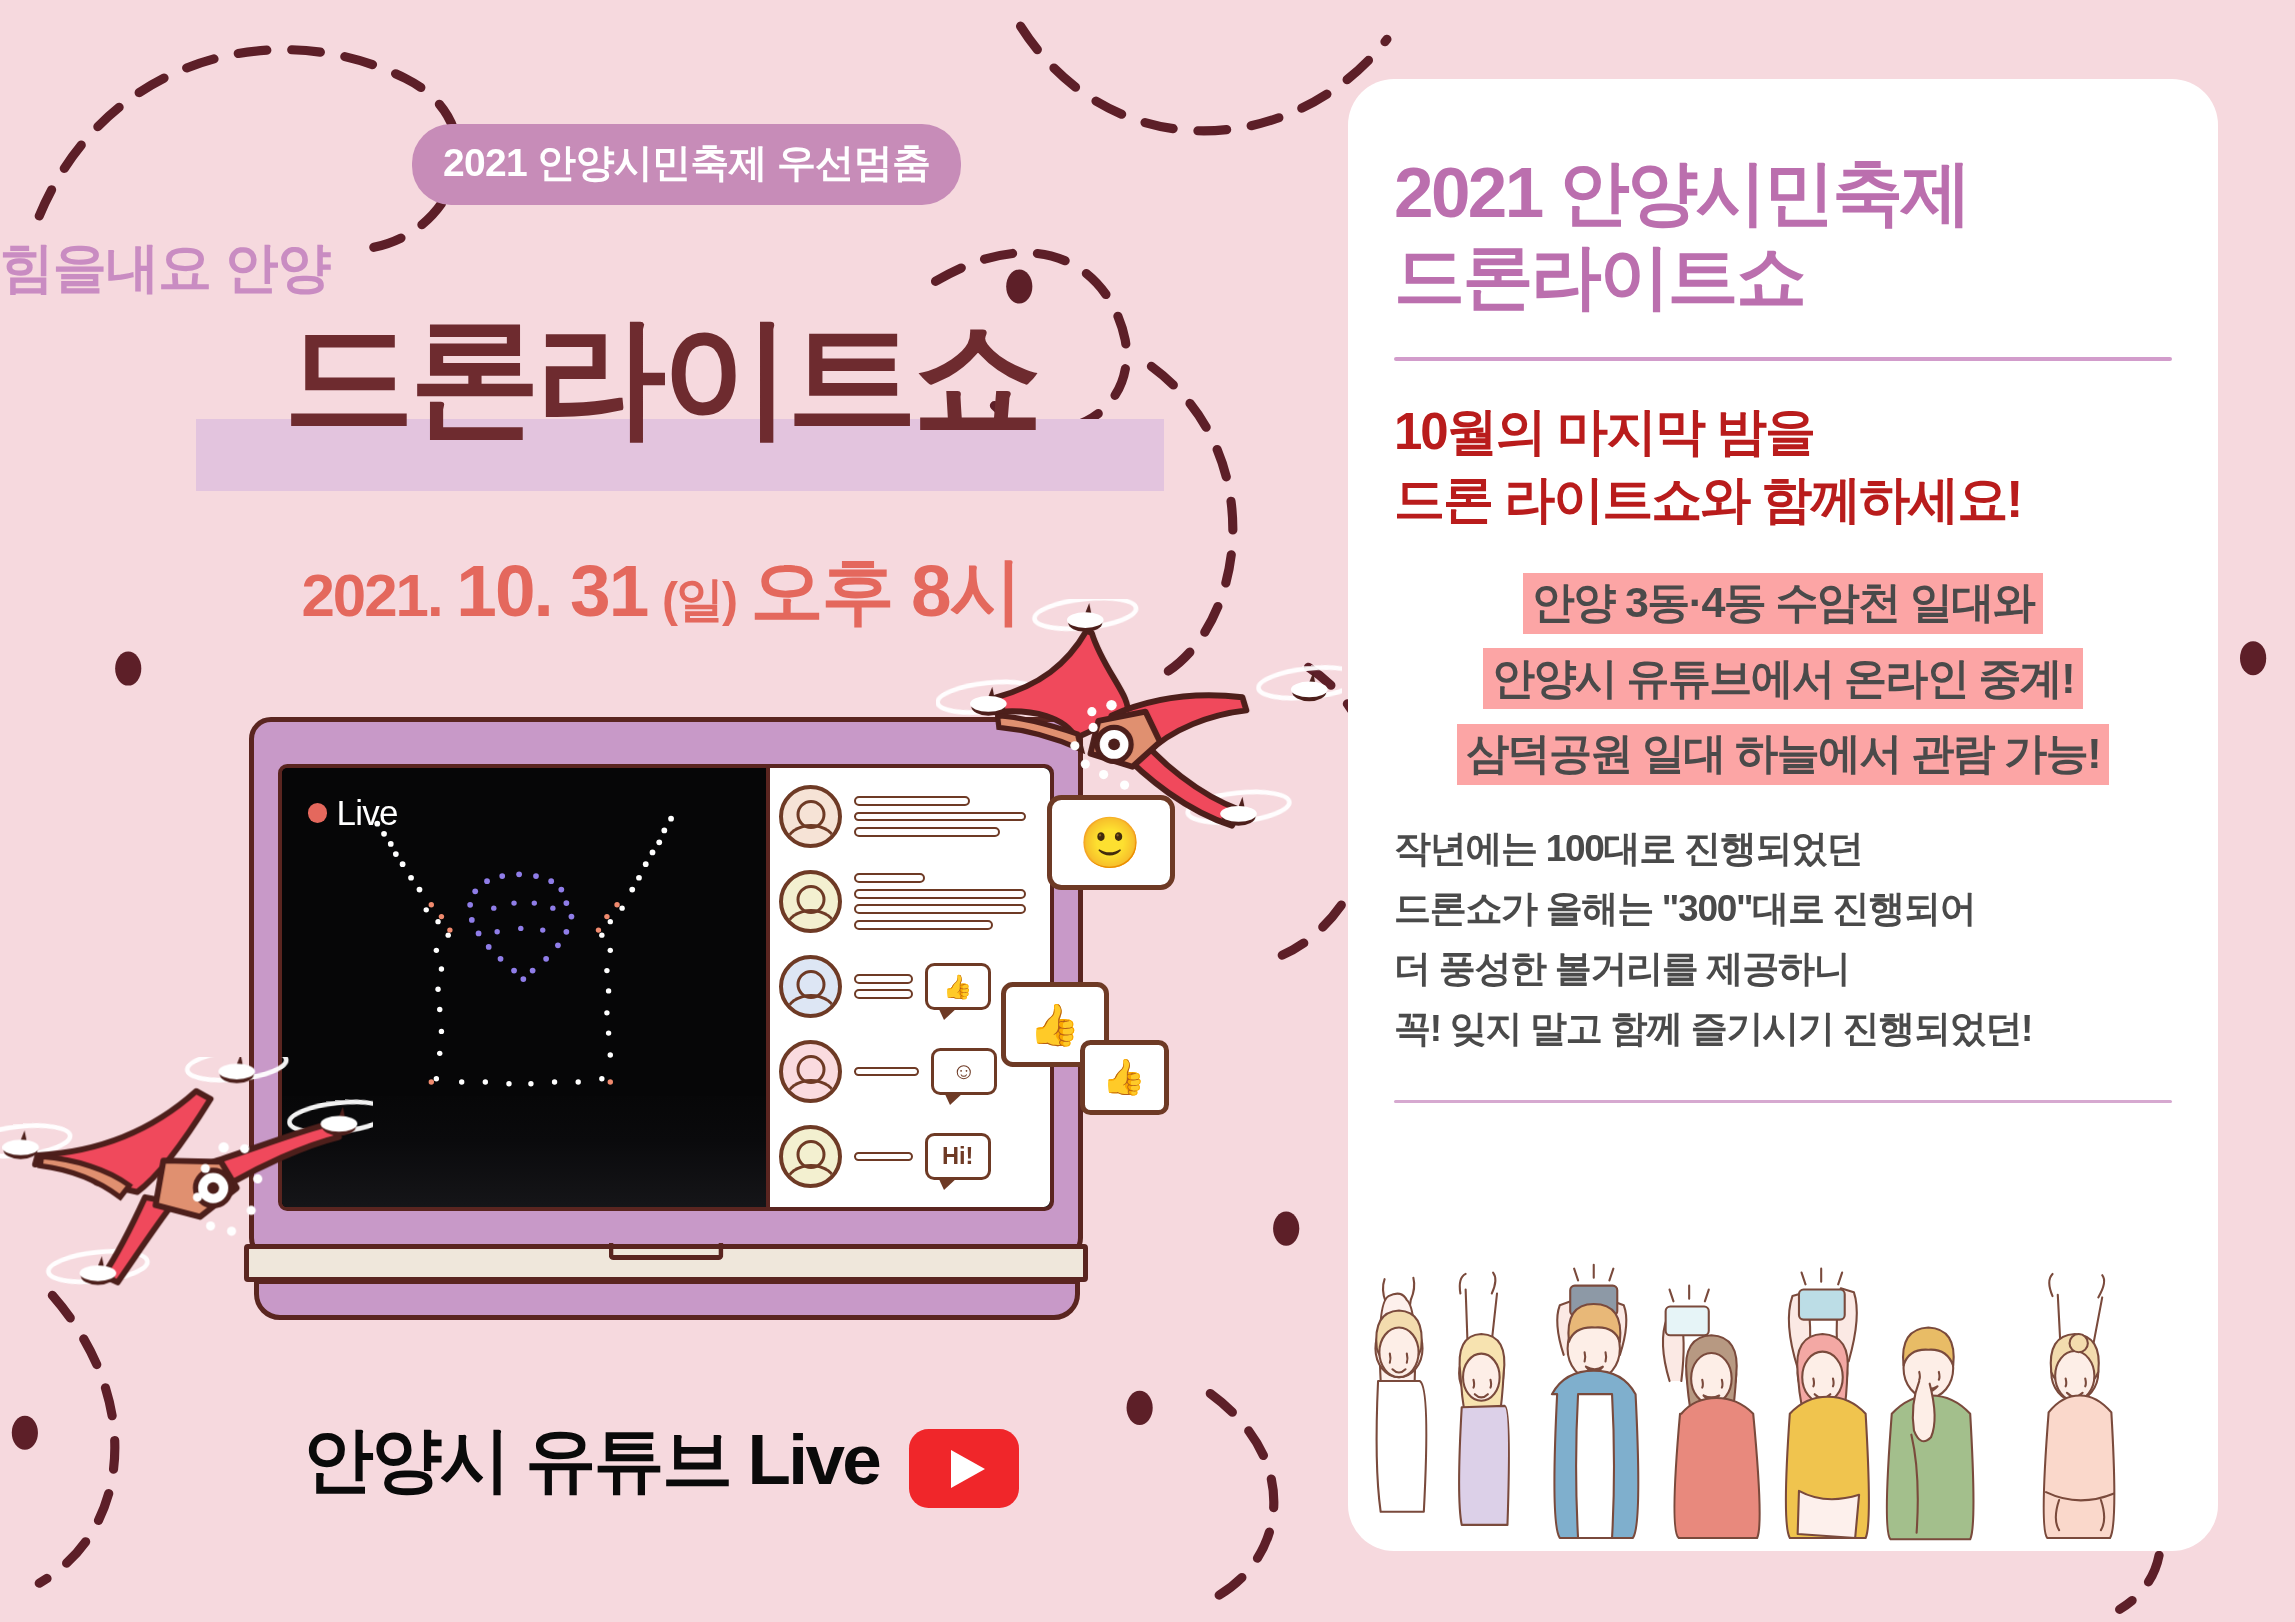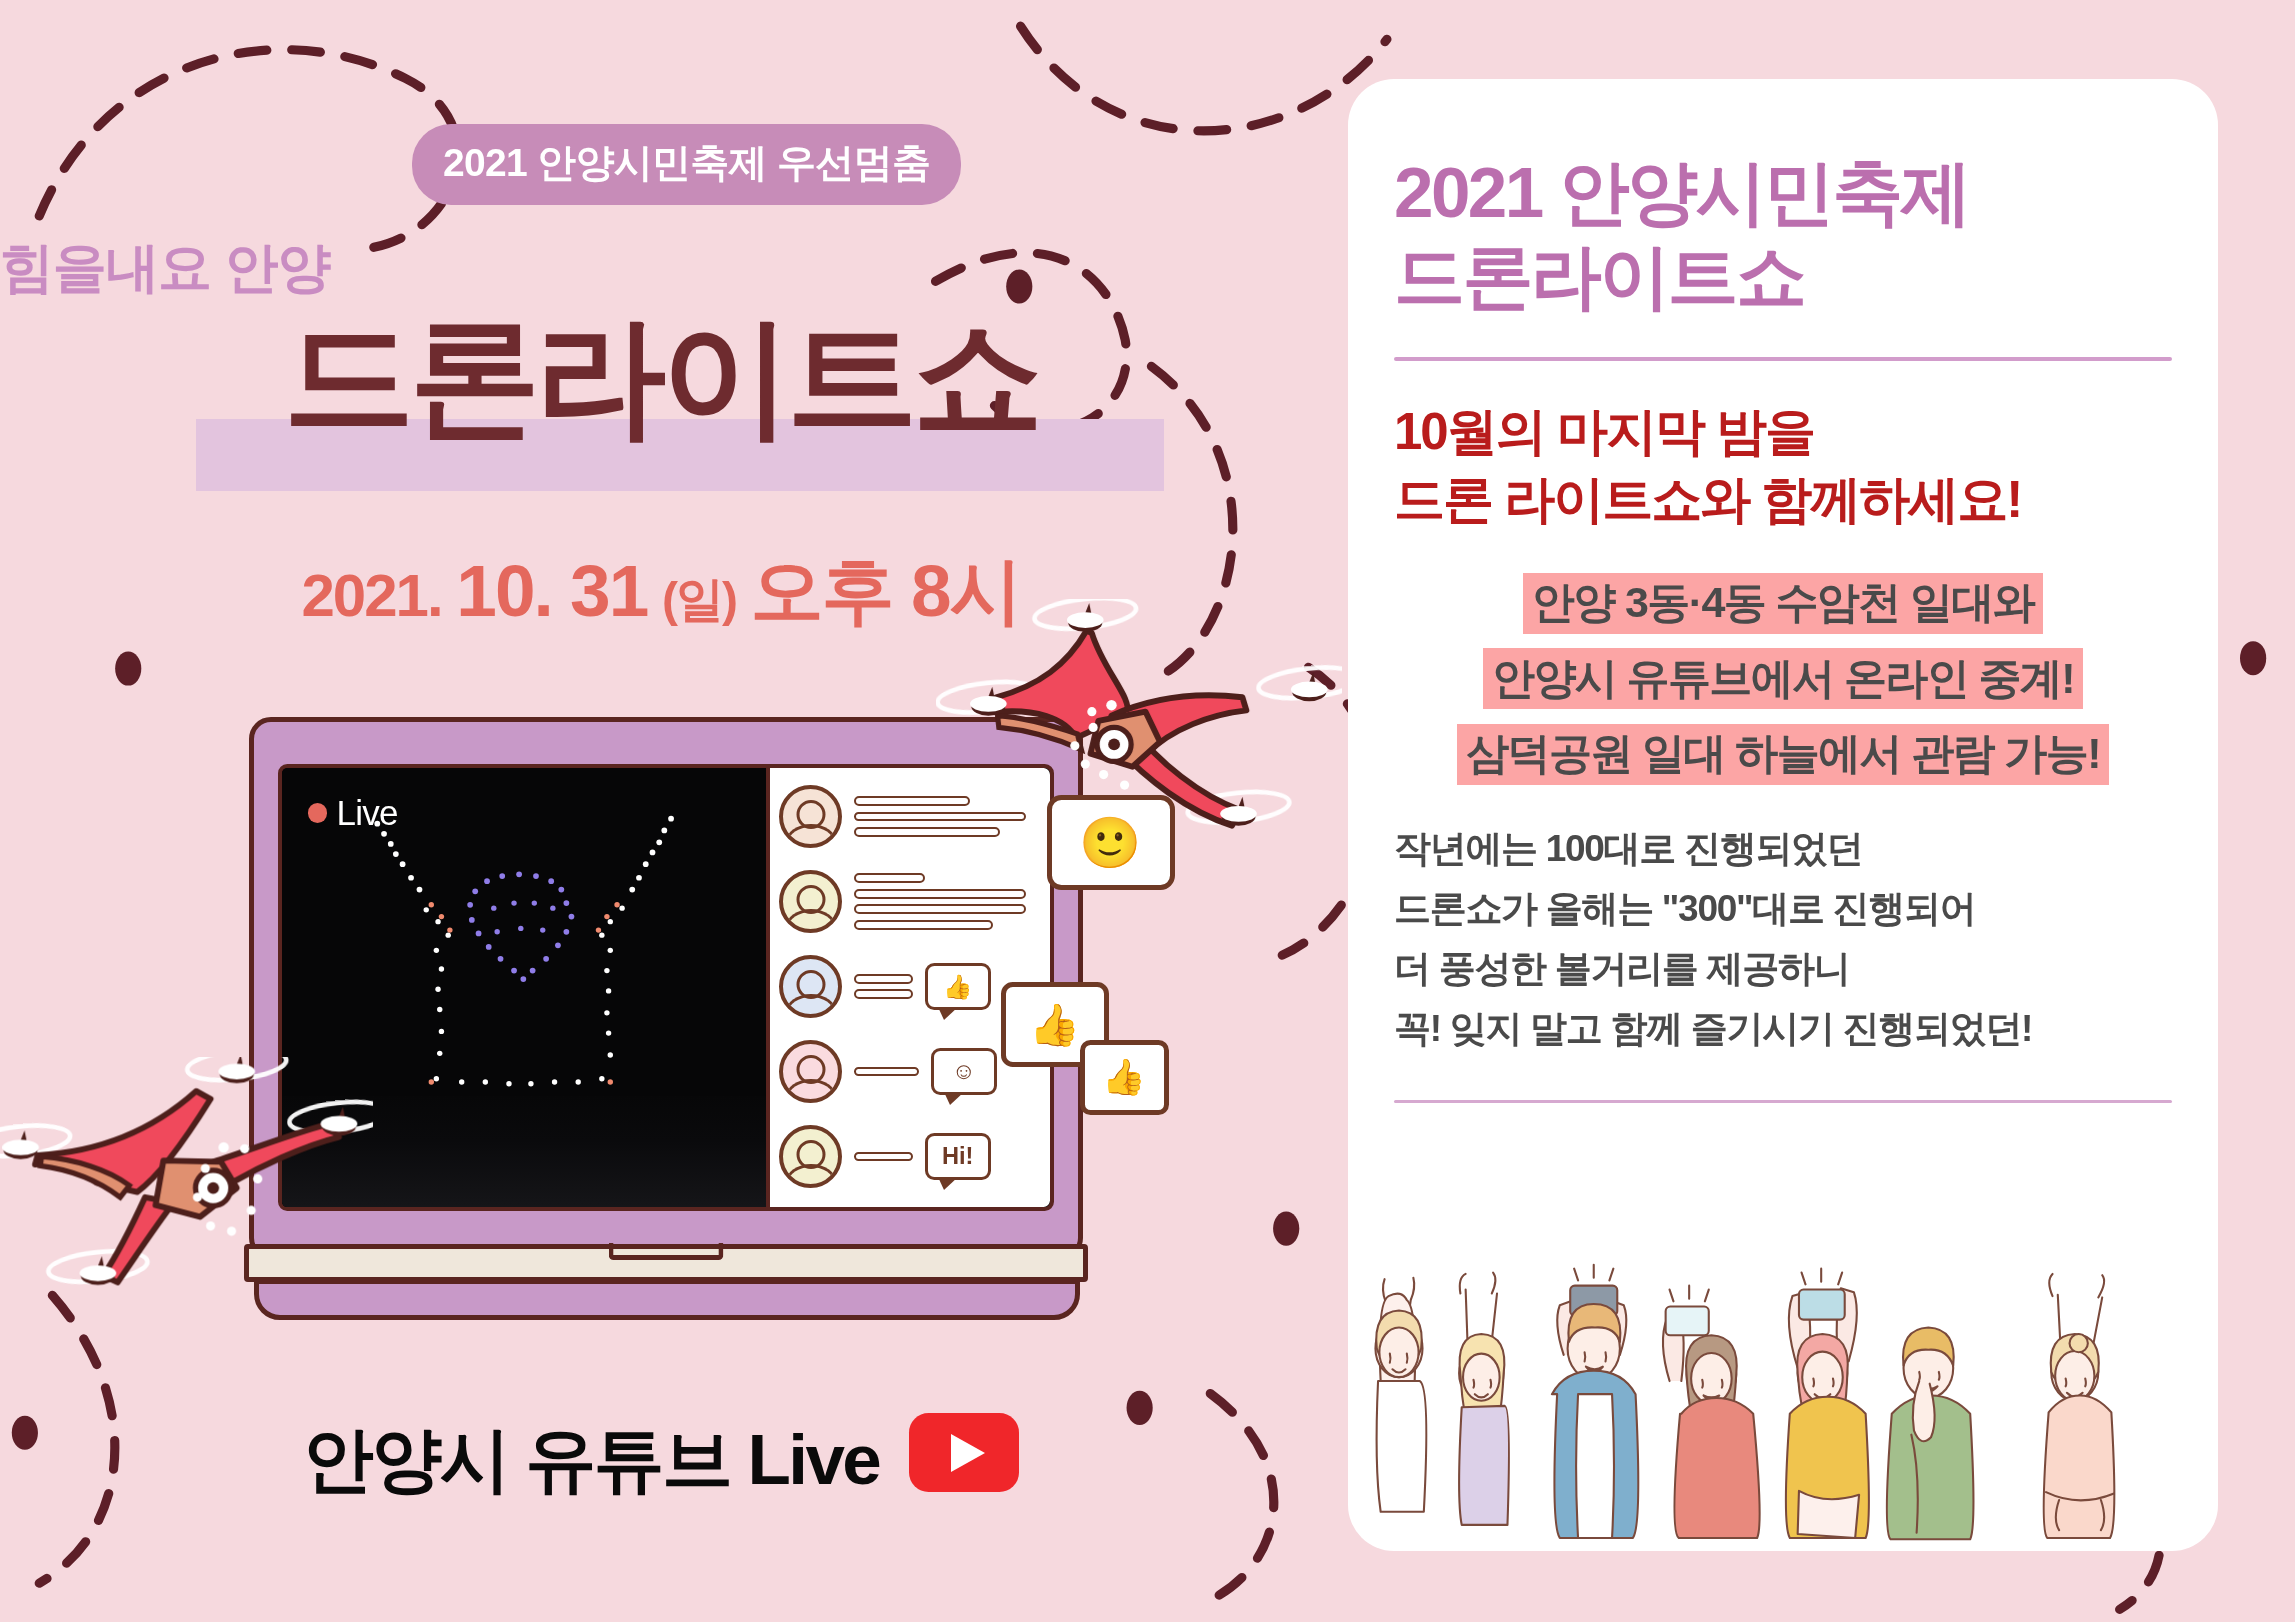--- a/index.html
+++ b/index.html
@@ -81,21 +81,21 @@
     border-left:6.5px solid transparent;border-right:14.4px solid transparent;border-top:13px solid #6e3a25;}
   .base{
     position:absolute;left:0;top:523px;width:880px;height:82px;
   }
   .base-kb{position:absolute;left:18.3px;top:3.9px;width:844px;height:38px;background:#efe7db;border:5.9px solid #5a2520;border-radius:3.9px;box-sizing:border-box;}
   .base-bd{position:absolute;left:27.5px;top:39px;width:826px;height:41px;background:#c899c8;border:5.9px solid #5a2520;border-radius:0 0 26px 26px;box-sizing:border-box;}
   .notch{position:absolute;left:50%;top:2.6px;transform:translateX(-50%);width:115px;height:17px;border:5.2px solid #5a2520;border-top:none;border-radius:0 0 5.2px 5.2px;box-sizing:border-box;}
 
   .youtube-row{
     position:absolute;left:0;width:1322px;top:1413px;
-    display:flex;align-items:flex-start;justify-content:center;gap:30px;
+    display:flex;align-items:flex-end;justify-content:center;gap:30px;
   }
   .yt-label{font-size:71px;font-weight:900;color:#0a0a0a;letter-spacing:-2.6px;white-space:nowrap;}
   .yt-btn{width:110px;height:79px;background:#f0262a;border-radius:19.6px;display:flex;align-items:center;justify-content:center;}
   .yt-tri{width:0;height:0;border-left:34px solid #fff;border-top:19.6px solid transparent;border-bottom:19.6px solid transparent;margin-left:7.9px;}
 
   
   .card{
     position:absolute;left:1348px;top:79px;width:870px;height:1472px;
     background:#fff;border-radius:46px;overflow:hidden;
   }

